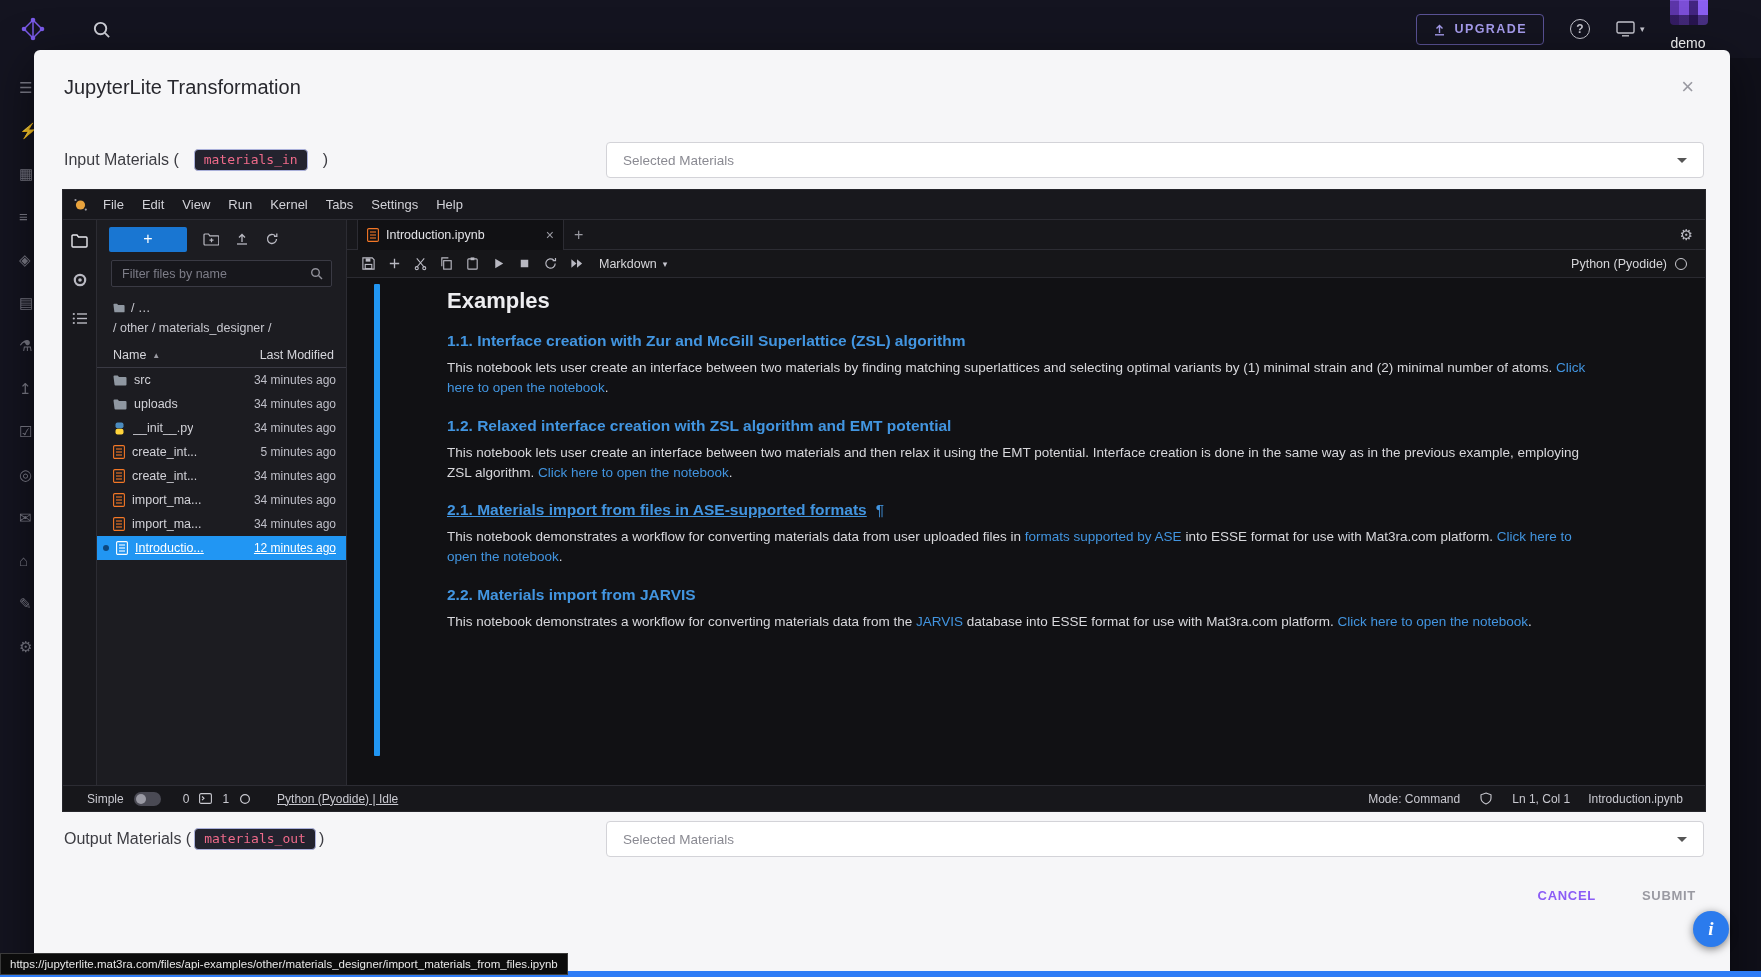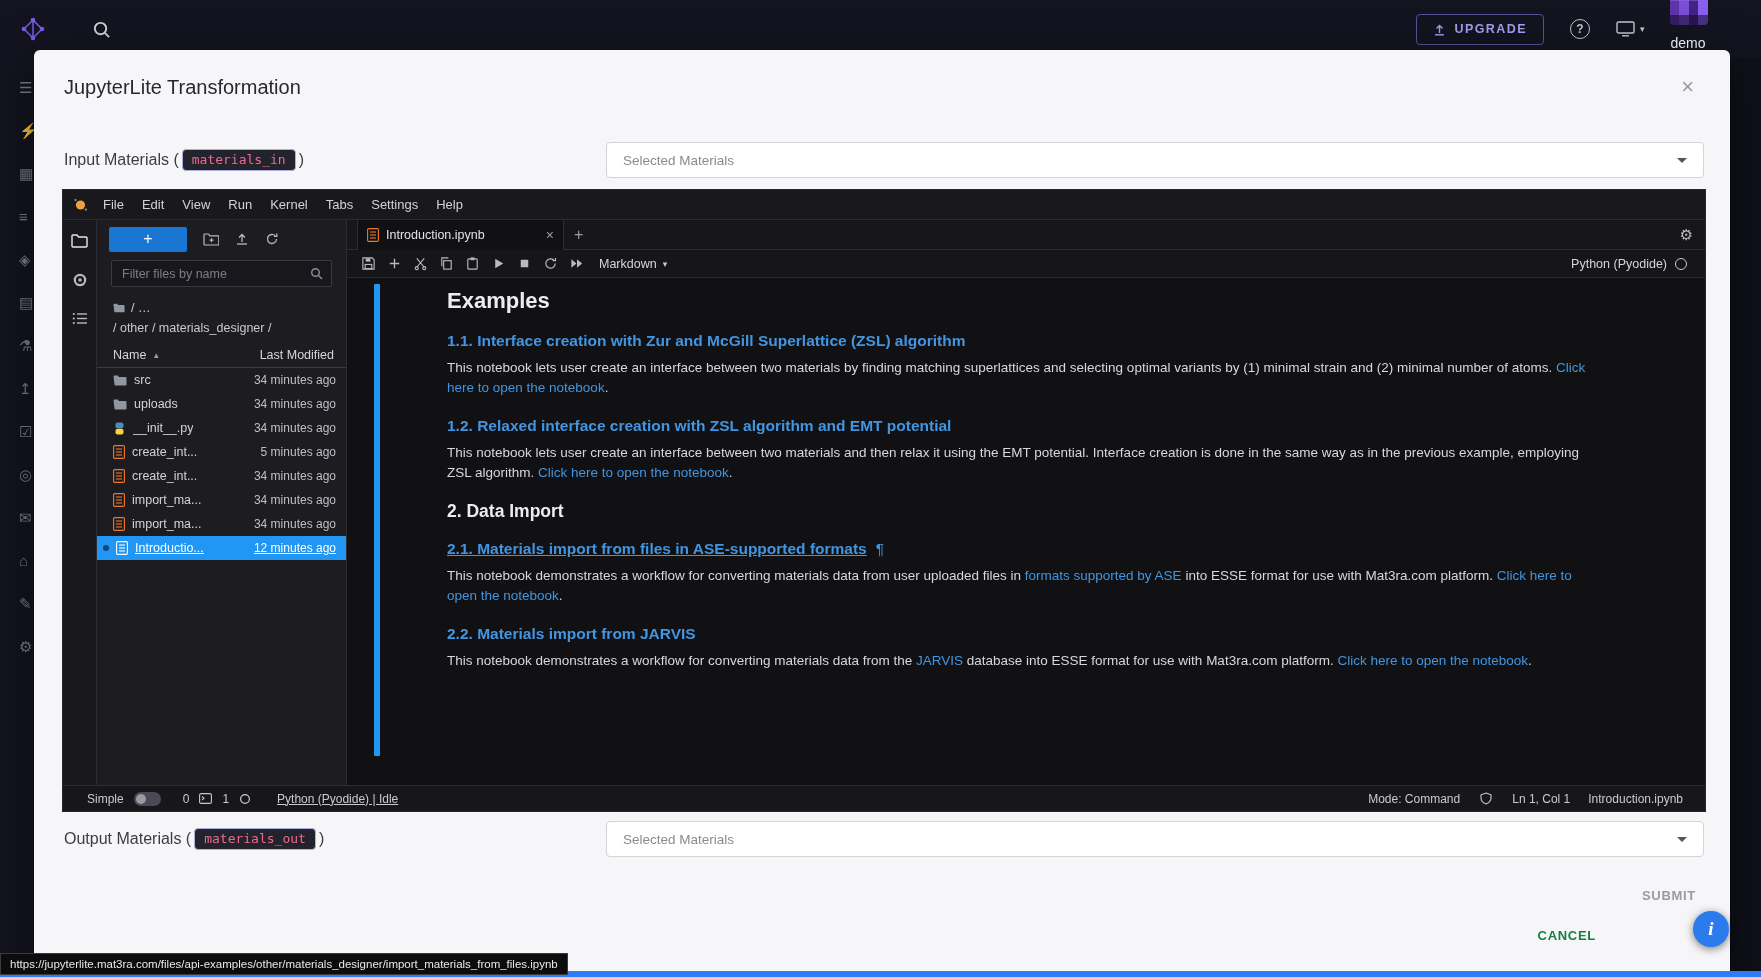--- a/index.html
+++ b/index.html
@@ -33,32 +33,32 @@
   .app-sidebar { position:absolute; top:58px; left:0; bottom:0; width:56px; background:#141420;
     display:flex; flex-direction:column; align-items:flex-start; padding:22px 0 0 19px; gap:28px; z-index:1; }
   .app-sidebar .sb-ico { color:#7f7f8c; font-size:15px; line-height:1; }
   
   .modal { position:absolute; left:34px; top:50px; width:1696px; height:971px; background:#f6f6f8;
     border-radius:6px; box-shadow:0 14px 48px rgba(0,0,0,.55); z-index:2; }
   .modal-title { position:absolute; left:30px; top:26px; font-size:20px; font-weight:500; color:#28282e; }
   .modal-close { position:absolute; right:36px; top:24px; font-size:22px; color:#9a9aa2; }
   .row-label { position:absolute; left:30px; display:flex; align-items:center; height:36px;
     font-size:16px; color:#3c3c42; }
-  .row-label.in { top:92px; } .row-label.out { top:771px; }
+  .row-label.in { top:92px;gap:12px; } .row-label.out { top:771px; }
   .code-chip { background:#23232e; color:#ef6a8a; font-family:"DejaVu Sans Mono", monospace;
     font-size:13px; padding:2px 9px 3px; border-radius:4px; border:1px solid #aab0da; margin:0 3px; }
   .select-box { position:absolute; left:572px; width:1098px; height:36px; background:#fff;
     border:1px solid #d3d3d8; border-radius:4px; display:flex; align-items:center; padding:0 16px; }
   .select-box.in { top:92px; } .select-box.out { top:771px; }
   .select-label { color:#8a8a92; font-size:13.5px; }
   .select-caret { margin-left:auto; width:0; height:0; border-left:5px solid transparent;
     border-right:5px solid transparent; border-top:5.5px solid #555; }
   .actions { position:absolute; right:34px; top:838px; display:flex; gap:46px; }
   .txt-btn { font-size:13px; font-weight:bold; letter-spacing:.7px; }
-  .txt-btn.cancel { color:#15803d;margin-top:40px; } .txt-btn.submit { color:#9a9aa2; }
+  .txt-btn.cancel { color:#8b5cf6; } .txt-btn.submit { color:#9a9aa2; }
   
   .lab { position:absolute; left:28px; top:139px; width:1644px; height:623px; background:#111114;
     border:1px solid #26262c; display:flex; flex-direction:column; }
   .lab-menubar { height:30px; background:#18181d; border-bottom:1px solid #2c2c33;
     display:flex; align-items:center; padding:0 8px; flex:none; }
   .jp-logo { margin:0 6px 0 2px; display:flex; }
   .menu-item { padding:0 9px; font-size:13px; color:#d2d2d8; }
   .lab-body { flex:1; display:flex; min-height:0; }
   .activity-bar { width:34px; background:#18181d; border-right:1px solid #2c2c33;
     display:flex; flex-direction:column; align-items:center; padding-top:14px; gap:24px; flex:none; }
@@ -529,21 +529,20 @@
             </h3>
             <p class="md-p">
               <span>This notebook lets user create an interface between two materials by finding matching superlattices and selecting optimal variants by (1) minimal strain and (2) minimal number of atoms. </span><a class="md-link">Click here to open the notebook</a><span>.</span>
             </p>
             <h3 class="md-h3">
               <a>1.2. Relaxed interface creation with ZSL algorithm and EMT potential</a>
             </h3>
             <p class="md-p">
               <span>This notebook lets user create an interface between two materials and then relax it using the EMT potential. Interface creation is done in the same way as in the previous example, employing ZSL algorithm. </span><a class="md-link">Click here to open the notebook</a><span>.</span>
             </p>
-            <h2 class="md-h2">2. Data Import</h2>
             <h3 class="md-h3 hovered">
               <a>2.1. Materials import from files in ASE-supported formats</a><span class="anchor">¶</span>
             </h3>
             <p class="md-p">
               <span>This notebook demonstrates a workflow for converting materials data from user uploaded files in </span><a class="md-link">formats supported by ASE</a><span> into ESSE format for use with Mat3ra.com platform. </span><a class="md-link">Click here to open the notebook</a><span>.</span>
             </p>
             <h3 class="md-h3">
               <a>2.2. Materials import from JARVIS</a>
             </h3>
             <p class="md-p">

